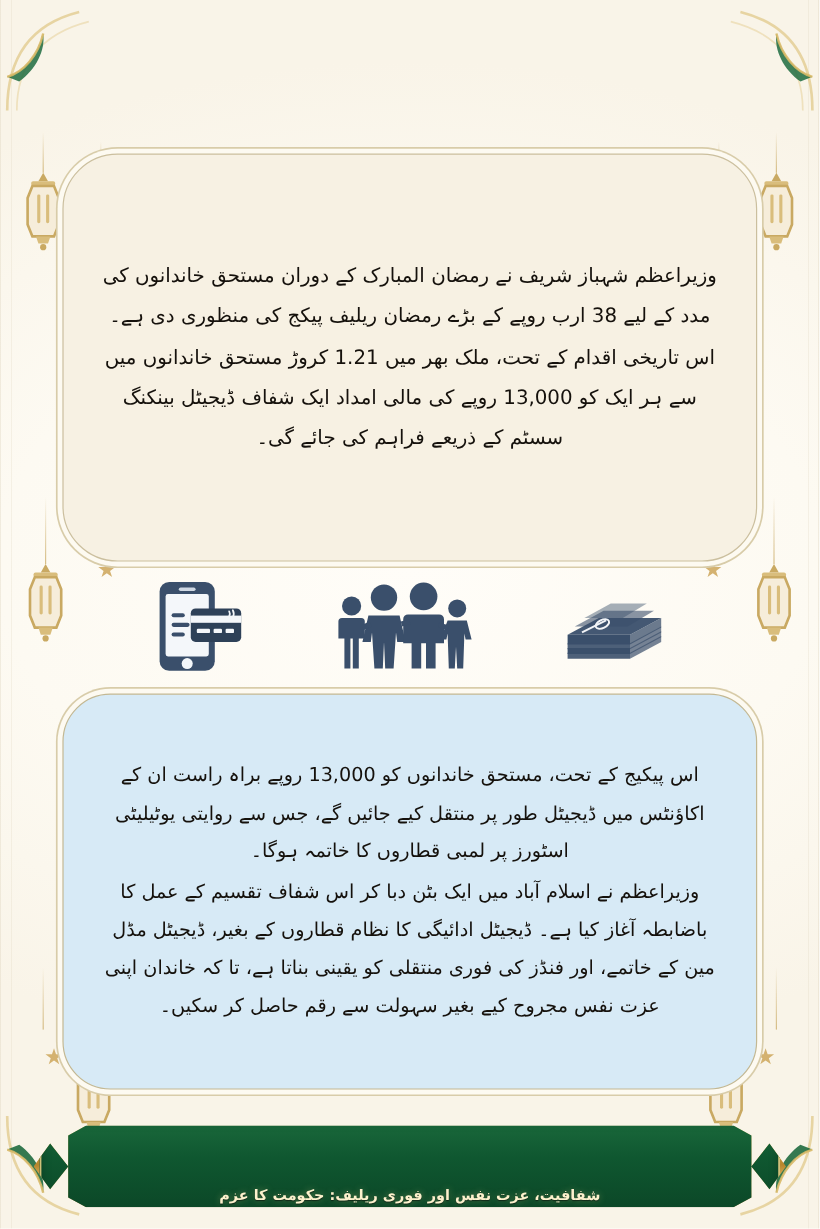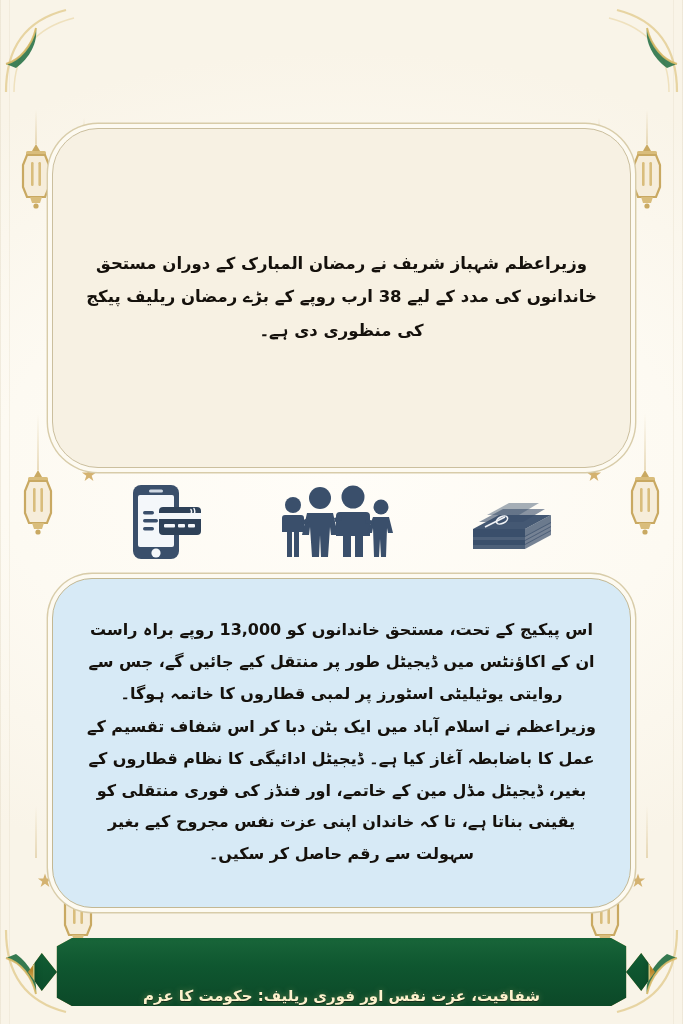--- a/index.html
+++ b/index.html
@@ -70,21 +70,21 @@
     font-family: "DejaVu Sans", "Liberation Sans", sans-serif;
     font-weight: bold;
     color: #fdf2cd;
     text-shadow: 0 1px 1px rgba(0,0,0,.55), 0 0 6px rgba(255,226,150,.35);
     line-height: 1.5;
     direction: rtl;
   }
   #header-banner { top: 34px; height: 62px; }
   #header-banner .banner-text { font-size: 19.5px; }
   #footer-banner { top: 938px; height: 58px; }
-  #footer-banner .banner-text { font-size: 15px; margin-top: 48px; }
+  #footer-banner .banner-text { font-size: 12px; margin-top: 48px; }
 
   
   .panel {
     position: absolute;
     left: 52px;
     right: 52px;
     box-sizing: border-box;
   }
   #cream-panel {
     top: 128px;
@@ -109,21 +109,21 @@
     align-items: center;
     justify-content: center;
     padding: 4px 26px;
   }
   .body-text {
     direction: rtl;
     text-align: center;
     color: #15110c;
     font-family: "DejaVu Sans", "Liberation Sans", sans-serif;
     font-size: 16.5px;
-    font-weight: 700;
+    font-weight: 400;
     line-height: 2.02;
     width: 100%;
   }
   #blue-panel .body-text { font-size: 16px; line-height: 1.98; }
   .body-text p { margin: 0 0 2px 0; }
 
   
   #icon-row {
     position: absolute;
     top: 476px;
@@ -303,20 +303,21 @@
       <rect x="24.4" y="20" width="2.6" height="24" rx="1.2" fill="#d9bd7c"></rect>
       <path d="M16 55 h12 l-2 6 h-8 Z" fill="#d9bd7c"></path>
       <circle cx="22" cy="64" r="2.6" fill="#c9a962"></circle>
     </svg>
   </div>
 
 
   <div class="panel" id="cream-panel">
     <div class="body-text">
       <p>وزیراعظم شہباز شریف نے رمضان المبارک کے دوران  مستحق خاندانوں کی مدد کے لیے 38 ارب روپے کے بڑے رمضان ریلیف پیکج کی منظوری دی ہے۔</p>
+      <p>اس تاریخی اقدام کے تحت، ملک بھر میں 1.21 کروڑ مستحق خاندانوں میں سے ہر ایک کو 13,000 روپے کی مالی امداد ایک شفاف ڈیجیٹل بینکنگ سسٹم کے ذریعے فراہم کی جائے گی۔</p>
     </div>
   </div>
 
   <div id="icon-row">
 
     <svg width="86" height="66" viewBox="0 0 86 66">
       <g fill="#3a4f6b">
         <path d="M4 40 L30 26 L82 26 L56 40 Z" opacity=".95"></path>
         <path d="M56 40 L82 26 L82 34 L56 48 Z" opacity=".75"></path>
         <path d="M4 40 L56 40 L56 48 L4 48 Z"></path>

